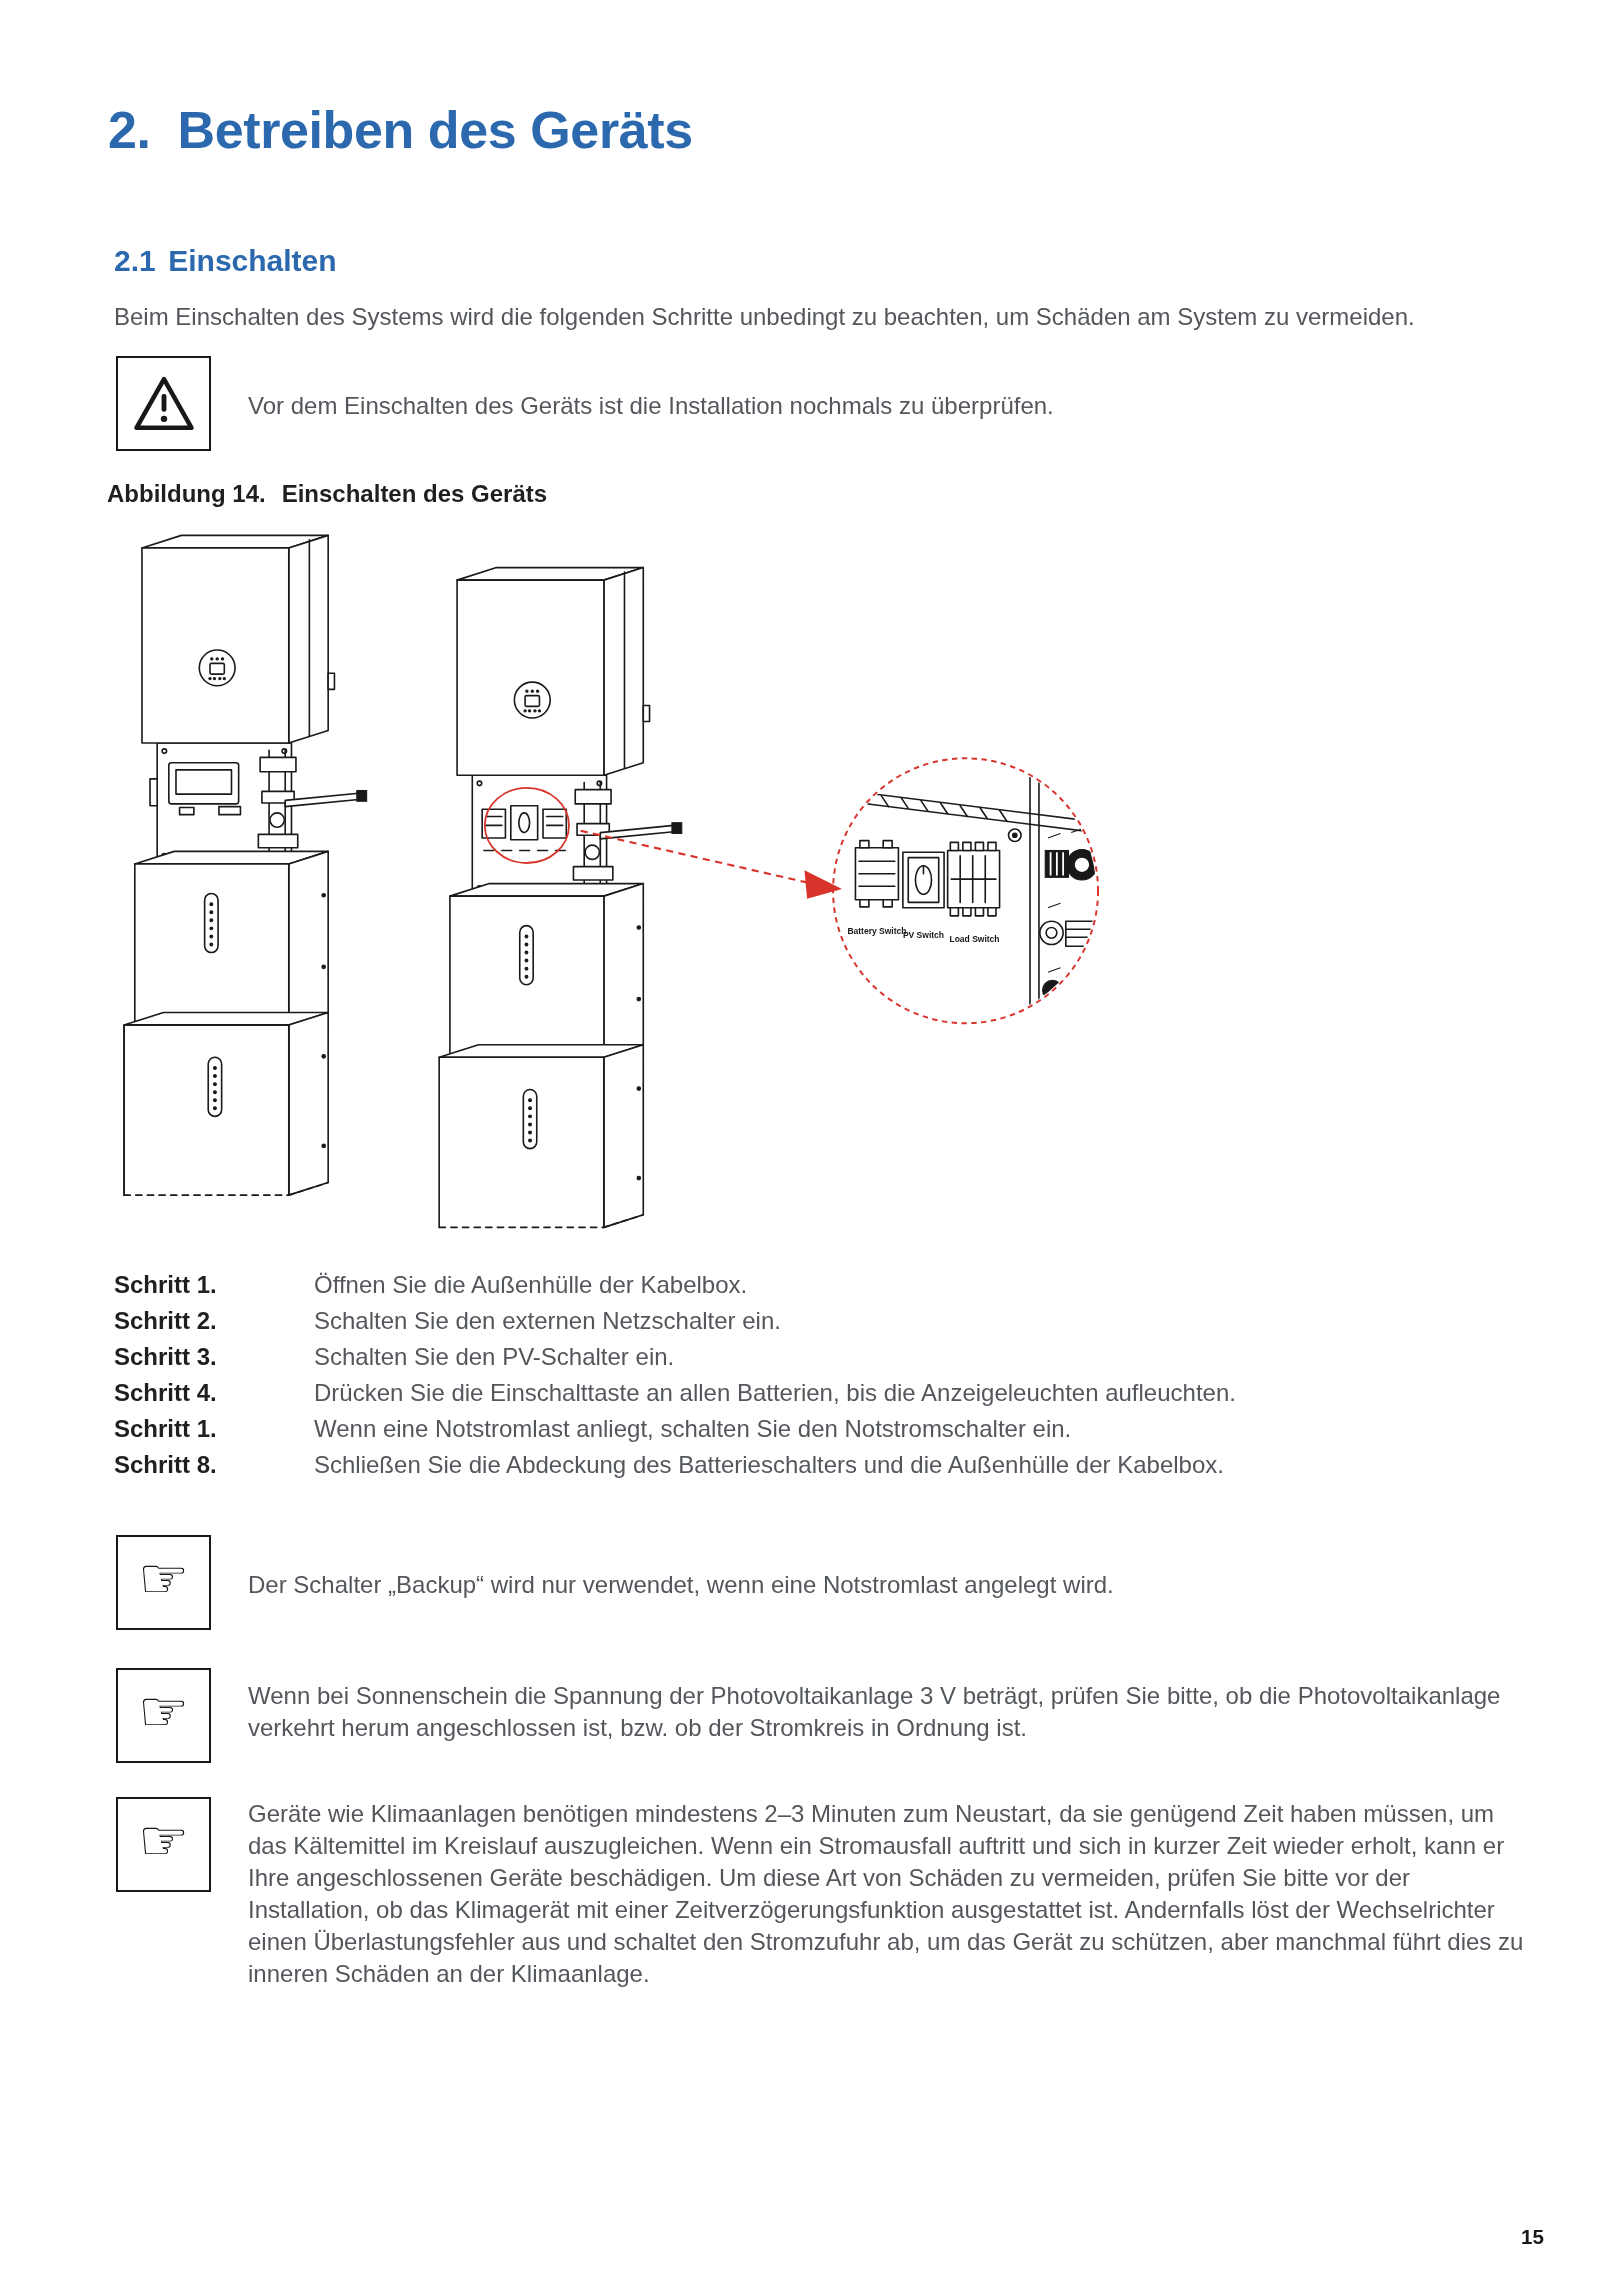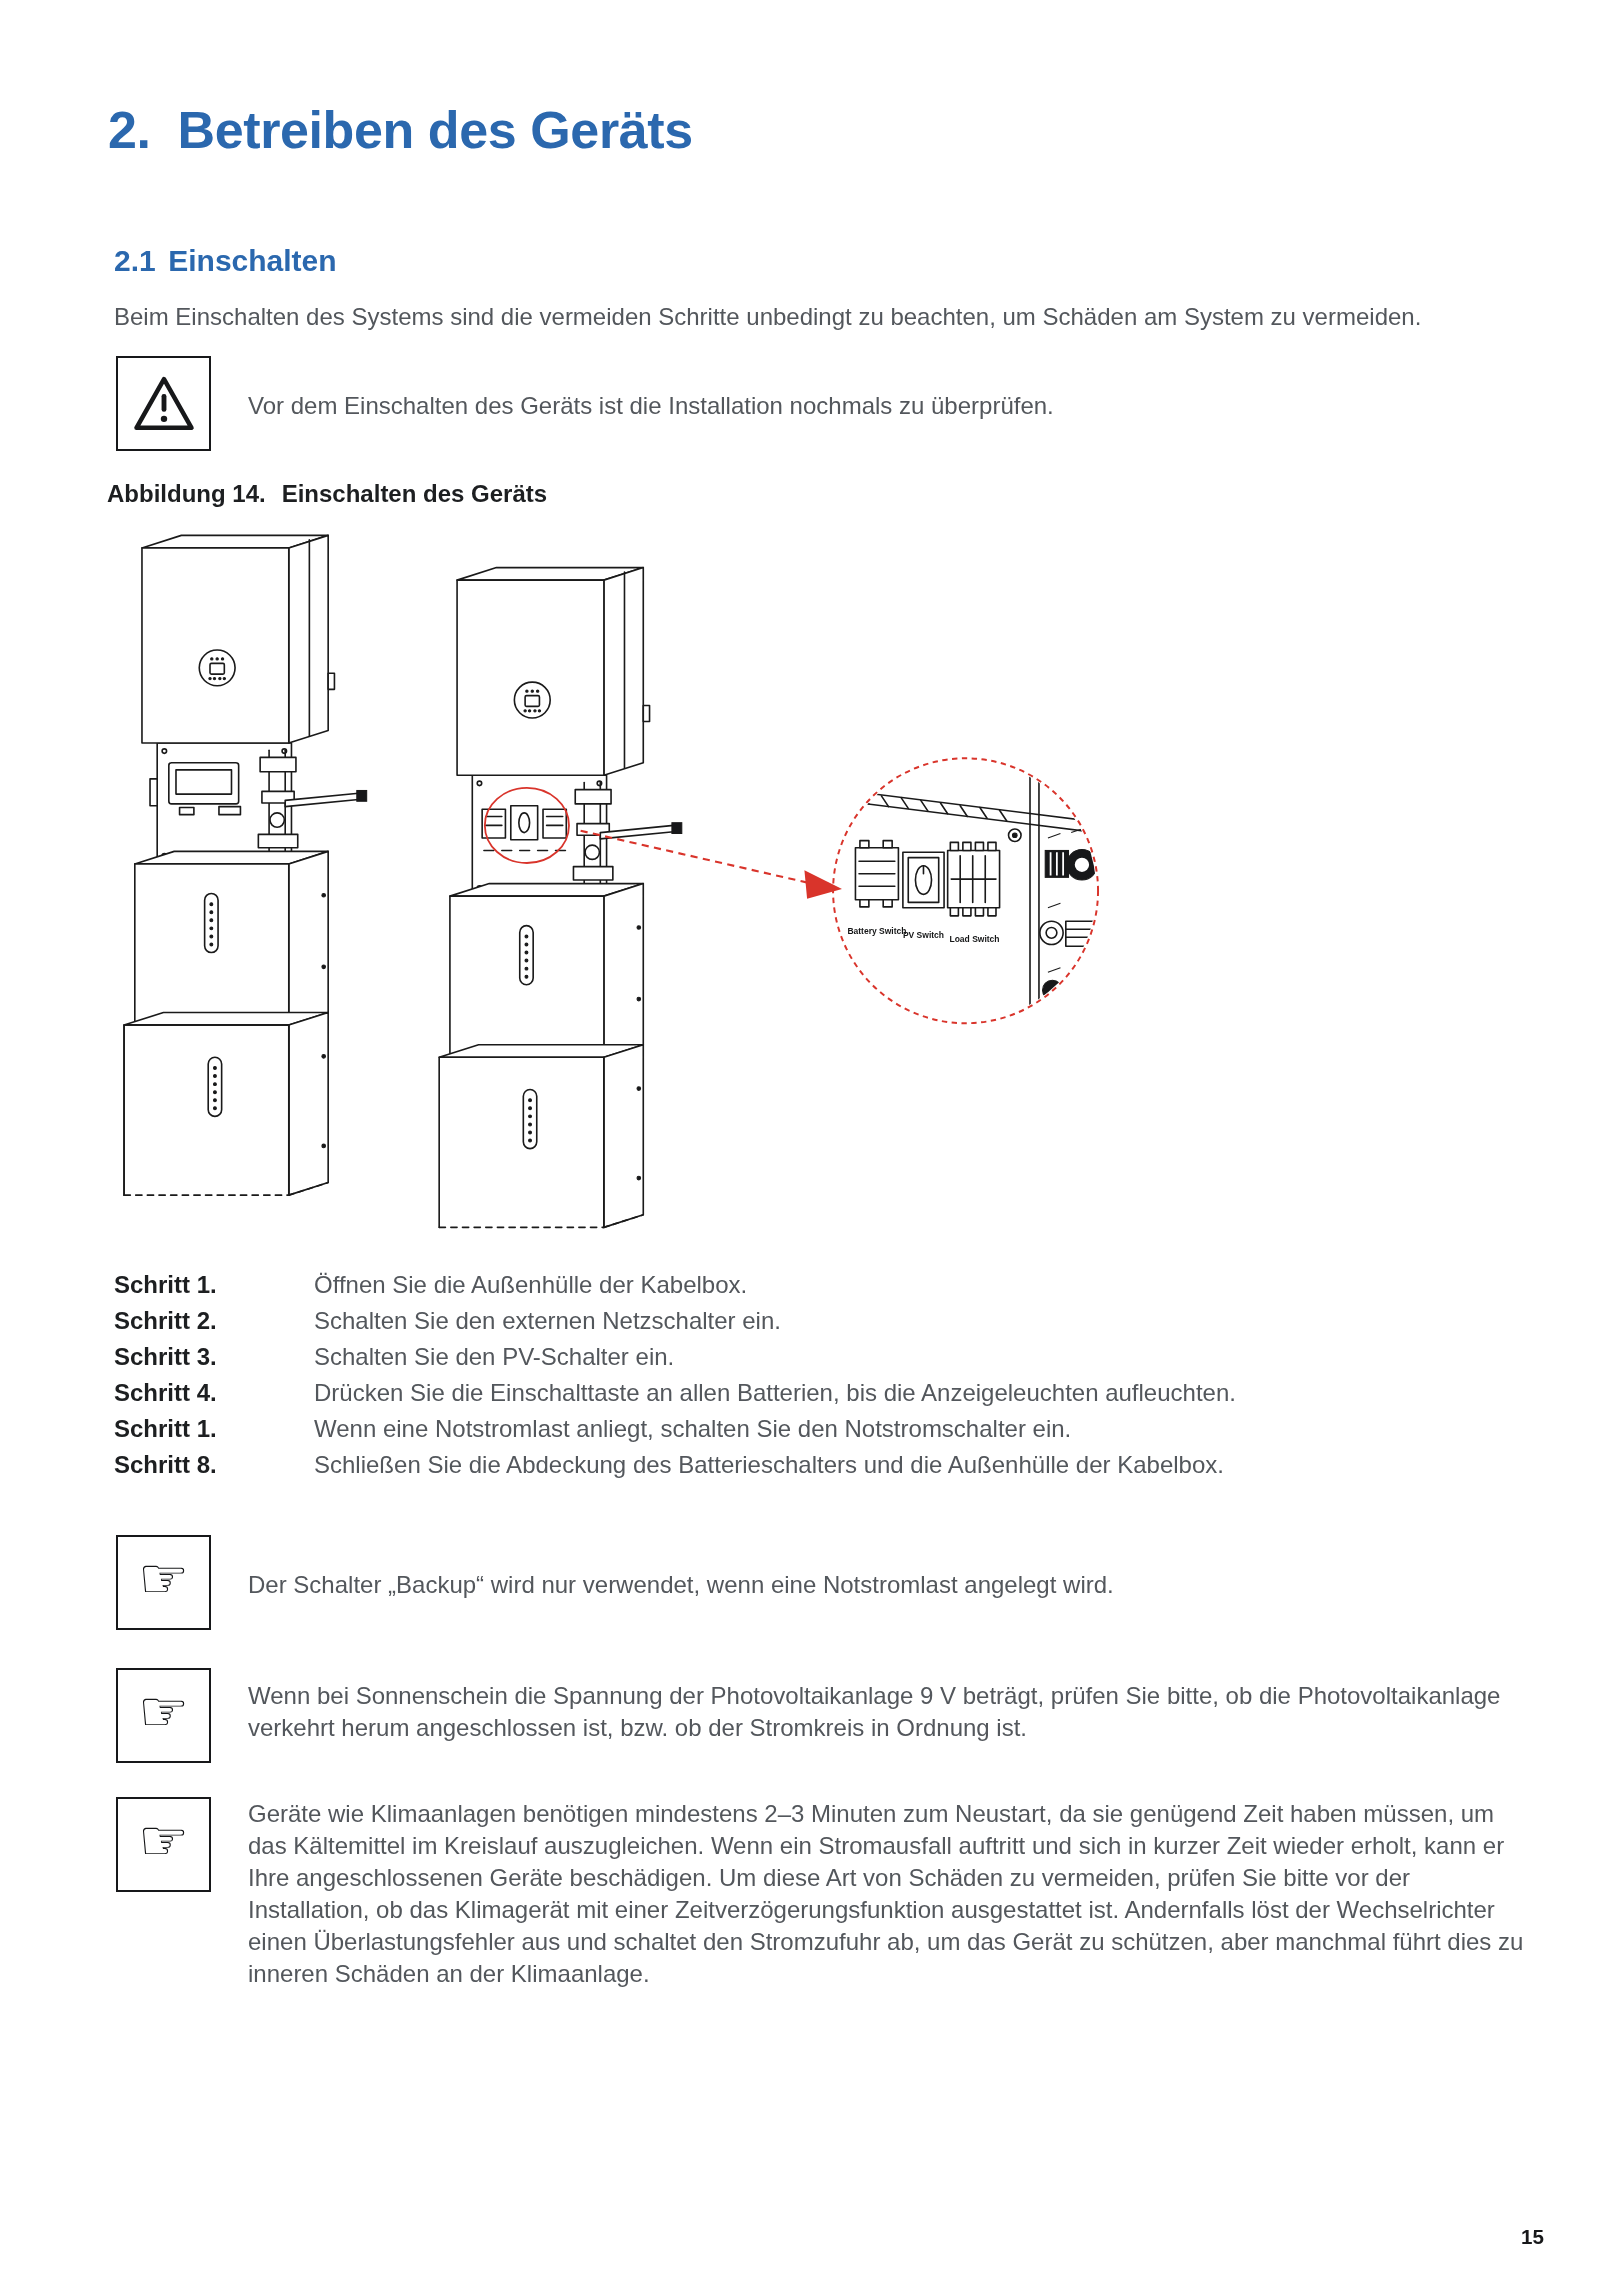--- a/index.html
+++ b/index.html
@@ -54,21 +54,21 @@
 <body>
 
 <div class="abs title">
   <span class="num">2.</span><span>Betreiben des Geräts</span>
 </div>
 
 <div class="abs section">
   <span class="num">2.1</span><span>Einschalten</span>
 </div>
 
-<div class="abs intro">Beim Einschalten des Systems sind die vermeiden Schritte unbedingt zu beachten, um Schäden am System zu vermeiden.</div>
+<div class="abs intro">Beim Einschalten des Systems wird die folgenden Schritte unbedingt zu beachten, um Schäden am System zu vermeiden.</div>
 
 <div class="abs iconbox warnbox">
   <svg width="64" height="59" viewBox="0 0 100 90">
     <path d="M50 7 L93 83 L7 83 Z" fill="none" stroke="#17181a" stroke-width="7" stroke-linejoin="round"></path>
     <rect x="46.2" y="30" width="7.6" height="28" rx="3.5" fill="#17181a"></rect>
     <circle cx="50" cy="69" r="5" fill="#17181a"></circle>
   </svg>
 </div>
 <div class="abs warntext">Vor dem Einschalten des Geräts ist die Installation nochmals zu überprüfen.</div>
 
@@ -369,21 +369,21 @@
 </div>
 
 <div class="abs iconbox note-icon-1">
     <span class="hand-glyph">☞</span>
   </div>
 <div class="abs note-text note-text-1">Der Schalter „Backup“ wird nur verwendet, wenn eine Notstromlast angelegt wird.</div>
 
 <div class="abs iconbox note-icon-2">
     <span class="hand-glyph">☞</span>
   </div>
-<div class="abs note-text note-text-2">Wenn bei Sonnenschein die Spannung der Photovoltaikanlage 9 V beträgt, prüfen Sie bitte, ob die Photovoltaikanlage verkehrt herum angeschlossen ist, bzw. ob der Stromkreis in Ordnung ist.</div>
+<div class="abs note-text note-text-2">Wenn bei Sonnenschein die Spannung der Photovoltaikanlage 3 V beträgt, prüfen Sie bitte, ob die Photovoltaikanlage verkehrt herum angeschlossen ist, bzw. ob der Stromkreis in Ordnung ist.</div>
 
 <div class="abs iconbox note-icon-3">
     <span class="hand-glyph">☞</span>
   </div>
 <div class="abs note-text note-text-3">Geräte wie Klimaanlagen benötigen mindestens 2–3 Minuten zum Neustart, da sie genügend Zeit haben müssen, um das Kältemittel im Kreislauf auszugleichen. Wenn ein Stromausfall auftritt und sich in kurzer Zeit wieder erholt, kann er Ihre angeschlossenen Geräte beschädigen. Um diese Art von Schäden zu vermeiden, prüfen Sie bitte vor der Installation, ob das Klimagerät mit einer Zeitverzögerungsfunktion ausgestattet ist. Andernfalls löst der Wechselrichter einen Überlastungsfehler aus und schaltet den Stromzufuhr ab, um das Gerät zu schützen, aber manchmal führt dies zu inneren Schäden an der Klimaanlage.</div>
 
 <div class="abs pagenum">15</div>
 
 
 </body></html>

